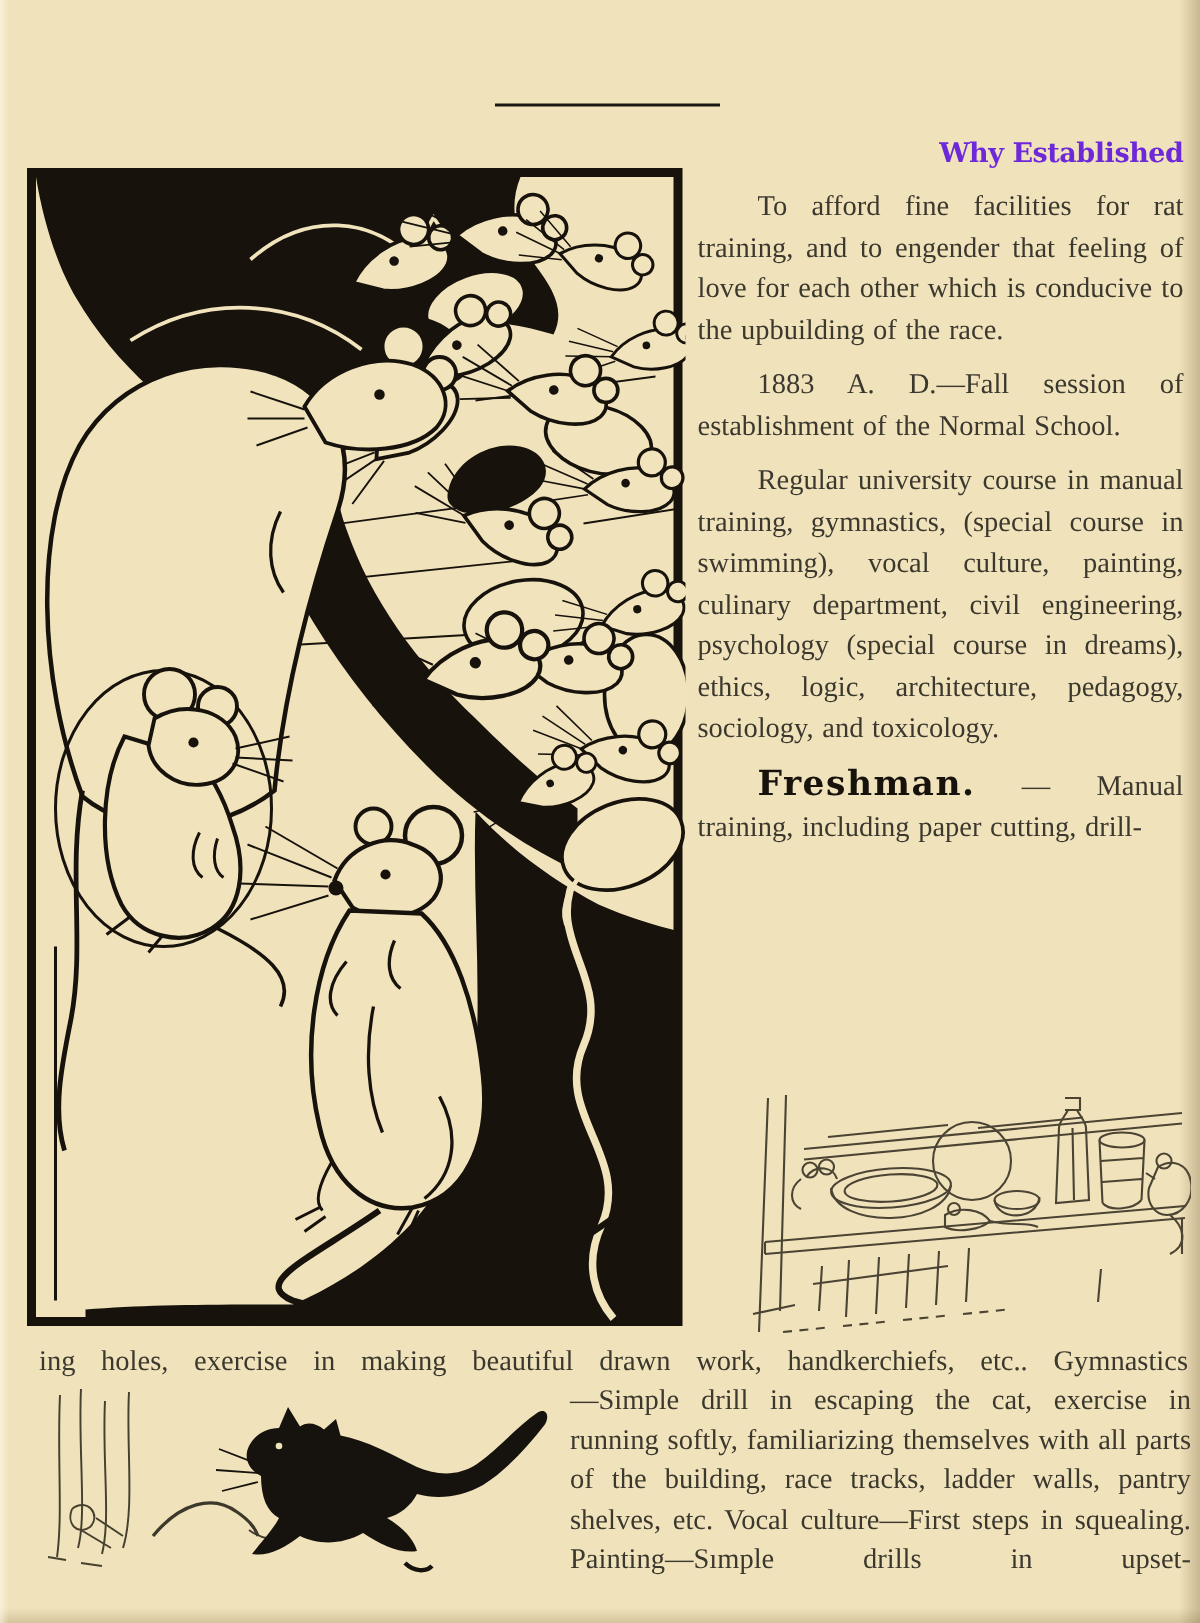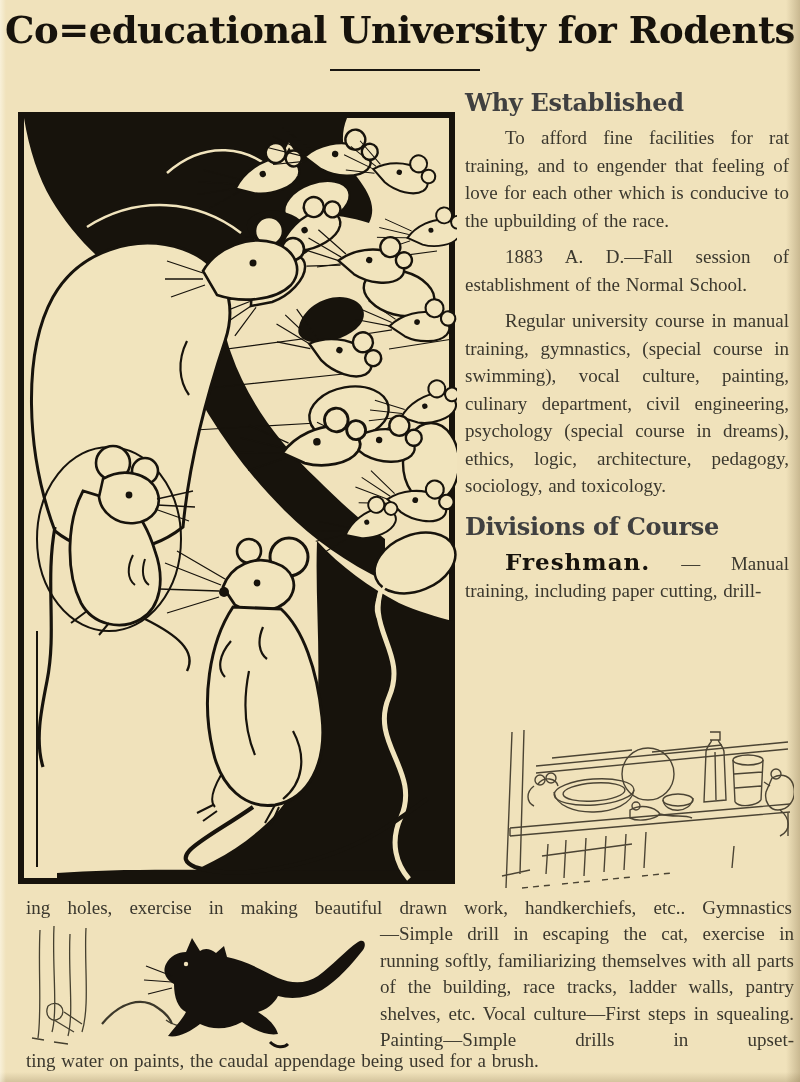--- a/index.html
+++ b/index.html
@@ -29,22 +29,22 @@
   .pantry-illo{position:absolute; left:482px; top:726px; width:312px; height:172px;}
   .cat-illo{position:absolute; left:24px; top:920px; width:344px; height:136px;}
   figure{margin:0;}
 
   .right-col{
     position:absolute; left:465px; top:86px; width:324px;
     color:#3b382e;
   }
   .right-col h2{
     font-family:"DejaVu Serif", serif; font-weight:700;
-    font-size:24px; line-height:26px; text-align:left;
-    color:#404040; margin:14px 0 8px 0; letter-spacing:-0.3px;
+    font-size:18px; line-height:26px; text-align:right;
+    color:#6d28d9; margin:14px 0 8px 0; letter-spacing:-0.3px;
   }
   .right-col h2:first-child{margin-top:4px;}
   .right-col p{
     font-size:19px; line-height:27.5px; text-align:justify;
     text-indent:40px; margin:0 0 9px 0; word-spacing:1px;
   }
   .freshman-label{
     font-family:"DejaVu Serif", serif; font-weight:700;
     font-size:23px; letter-spacing:1px; color:#17130c;
   }
@@ -54,21 +54,20 @@
   }
   .bt-line1{left:26px; top:895px; width:766px; text-align:justify; text-align-last:justify;}
   .bt-wrapped{left:380px; top:921px; width:414px; text-align:justify; text-align-last:justify;}
   .bt-last{left:26px; top:1048px; width:766px; text-align:left;}
 </style>
 </head>
 <body>
 
 <div class="page">
 
-  <div class="page-title">Co=educational University for Rodents</div>
   <div class="title-rule"></div>
 
   <figure class="main-illo" aria-label="Pen-and-ink drawing of a crowded swarm of white rats and mice against black shadow, inside a ruled frame">
     <svg viewBox="0 0 440 776" width="440" height="776" xmlns="http://www.w3.org/2000/svg">
       <defs>
         <g id="mh">
           <path d="M-30,6 C-18,-8 4,-16 20,-12 C34,-9 40,2 34,10 C26,20 4,22 -12,16 Z" fill="#f1e4bd" stroke="#17130c" stroke-width="2.4"></path>
           <circle cx="18" cy="-18" r="10" fill="#f1e4bd" stroke="#17130c" stroke-width="2.4"></circle>
           <circle cx="34" cy="-8" r="8" fill="#f1e4bd" stroke="#17130c" stroke-width="2.4"></circle>
           <circle cx="0" cy="-1" r="3.2" fill="#17130c"></circle>
@@ -164,21 +163,20 @@
   </figure>
 
   <div class="right-col">
     <h2>Why Established</h2>
     <p>To afford fine facilities for rat training, and to engender that feeling of love for each other which is conducive to the upbuilding of the race.</p>
 
     <p>1883 A. D.—Fall session of establishment of the Normal School.</p>
 
     <p>Regular university course in manual training, gymnastics, (special course in swimming), vocal culture, painting, culinary department, civil engineering, psychology (special course in dreams), ethics, logic, architecture, pedagogy, sociology, and toxicology.</p>
 
-    <h2>Divisions of Course</h2>
     <p><span class="freshman-label">Freshman.</span><span> — Manual training, including paper cutting, drill-</span></p>
   </div>
 
   <figure class="pantry-illo" aria-label="Light sketch of mice raiding bowls, a bottle and a canister on a pantry shelf">
     <svg viewBox="0 0 312 172" width="312" height="172" xmlns="http://www.w3.org/2000/svg" stroke="#4b4434" stroke-width="1.4" fill="none">
       <path d="M30,6 L24,162 M42,4 L38,148 M20,150 L48,144"></path>
       <path d="M54,40 L306,16 M54,47 L306,23 M70,32 L150,24 M170,26 L240,19"></path>
       <path d="M28,102 L308,78 M28,110 L308,86 M28,102 L28,110 M306,86 L306,110"></path>
       <g transform="rotate(-4 112 66)">
         <ellipse cx="112" cy="66" rx="40" ry="13"></ellipse>
@@ -221,18 +219,17 @@
                C244,98 252,106 254,114 C243,116 230,110 218,102 C204,110 188,110 176,104
                C166,112 154,118 144,116 C150,108 158,100 162,92 C154,88 150,78 150,64 Z" fill="#16120d"></path>
       <path d="M148,56 L122,46 M148,62 L120,60 M148,68 L124,74" stroke="#16120d" stroke-width="1.2" fill="none"></path>
       <circle cx="162" cy="44" r="2.2" fill="#f0e2bb"></circle>
       <path d="M246,122 C252,128 260,128 264,124" stroke="#16120d" stroke-width="3" fill="none"></path>
     </svg>
   </figure>
 
   <div class="bottom-text bt-line1">ing holes, exercise in making beautiful drawn work, handkerchiefs, etc..  Gymnastics</div>
   <div class="bottom-text bt-wrapped">—Simple drill in escaping the cat, exercise in running softly, familiarizing themselves with all parts of the building, race tracks, ladder walls, pantry shelves, etc.  Vocal culture—First steps in squealing.  Painting—Sımple drills in upset-</div>
-  <div class="bottom-text bt-last">ting water on paints, the caudal appendage being used for a brush.</div>
 
   <div class="edge-right"></div>
   <div class="edge-bottom"></div>
   <div class="edge-left"></div>
 </div>
 
 </body></html>

